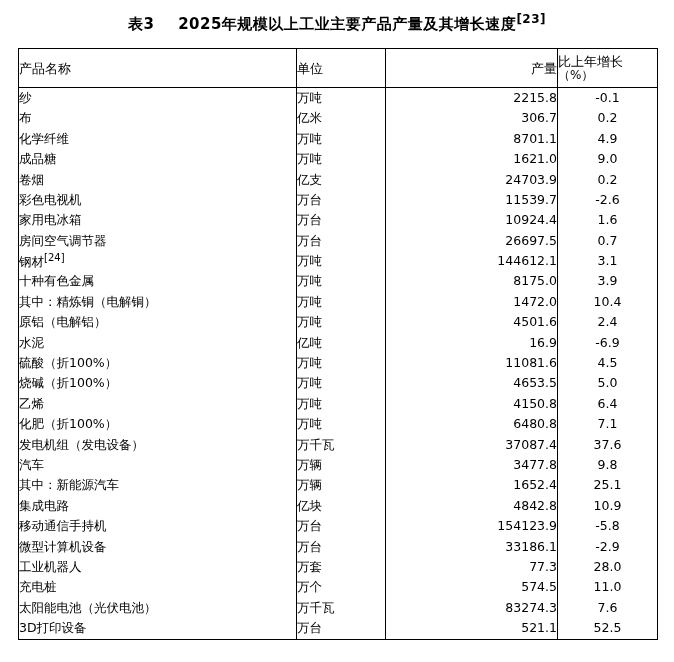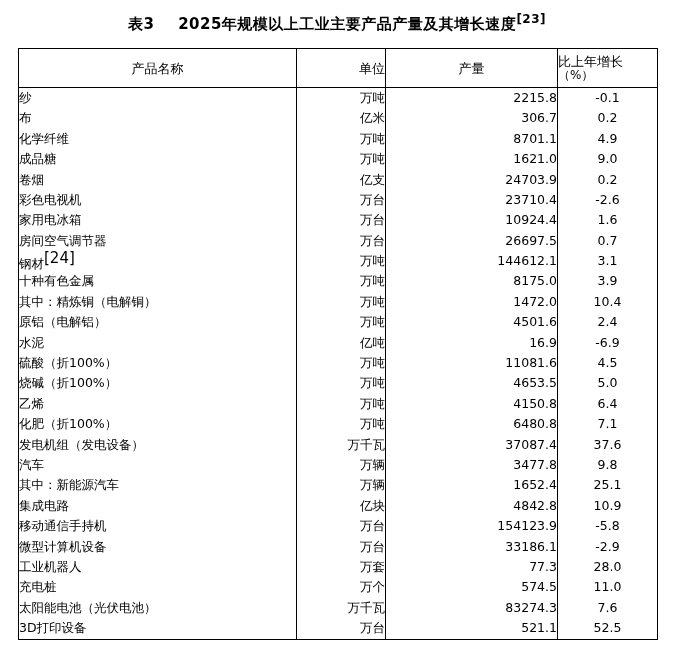--- a/index.html
+++ b/index.html
@@ -58,47 +58,47 @@
     vertical-align: middle;
   }
   tbody td {
     height: 20.4px;
     vertical-align: middle;
   }
   tbody tr:last-child td {
     border-bottom: 1px solid #000;
   }
   .col-name   { width: 278px; text-align: left;  padding-left: 14px; box-sizing: border-box; }
-  .col-unit   { width: 88px;  text-align: right; }
+  .col-unit   { width: 88px;  text-align: left; }
   .col-out    { width: 172px; text-align: right; padding-right: 36px; box-sizing: border-box; }
   .col-growth { width: 100px; text-align: center; padding-right: 16px; box-sizing: border-box; }
   .indent1 { padding-left: 48px; }
   .indent2 { padding-left: 96px; }
   .sup {
-    font-size: 15px;
+    font-size: 10px;
     vertical-align: super;
   }
   .pct { font-size: 12px; }
 </style>
 </head>
 <body>
 
 <div class="page">
 
   <div class="title">
     <span>表3</span>
     <span style="display:inline-block;width:18px"></span><span>2025年规模以上工业主要产品产量及其增长速度</span><span class="sup">[23]</span>
   </div>
 
   <table class="stat">
     <thead>
       <tr>
-        <th class="col-name" style="text-align:center;padding-left:0">产品名称</th>
+        <th class="col-name" style="text-align:left;padding-left:0">产品名称</th>
         <th class="col-unit">单位</th>
-        <th class="col-out" style="text-align:center;padding-right:0">产量</th>
+        <th class="col-out" style="text-align:right;padding-right:0">产量</th>
         <th class="col-growth" style="text-align:left;padding-right:8px"><span>比上年增长</span><span class="pct">（%）</span></th>
       </tr>
     </thead>
     <tbody id="tbody">
         <tr>
           <td class="col-name"><span>纱</span></td>
           <td class="col-unit">万吨</td>
           <td class="col-out">2215.8</td>
           <td class="col-growth">-0.1</td>
         </tr>
@@ -122,21 +122,21 @@
         </tr>
         <tr>
           <td class="col-name"><span>卷烟</span></td>
           <td class="col-unit">亿支</td>
           <td class="col-out">24703.9</td>
           <td class="col-growth">0.2</td>
         </tr>
         <tr>
           <td class="col-name"><span>彩色电视机</span></td>
           <td class="col-unit">万台</td>
-          <td class="col-out">23710.4</td>
+          <td class="col-out">11539.7</td>
           <td class="col-growth">-2.6</td>
         </tr>
         <tr>
           <td class="col-name"><span>家用电冰箱</span></td>
           <td class="col-unit">万台</td>
           <td class="col-out">10924.4</td>
           <td class="col-growth">1.6</td>
         </tr>
         <tr>
           <td class="col-name"><span>房间空气调节器</span></td>

